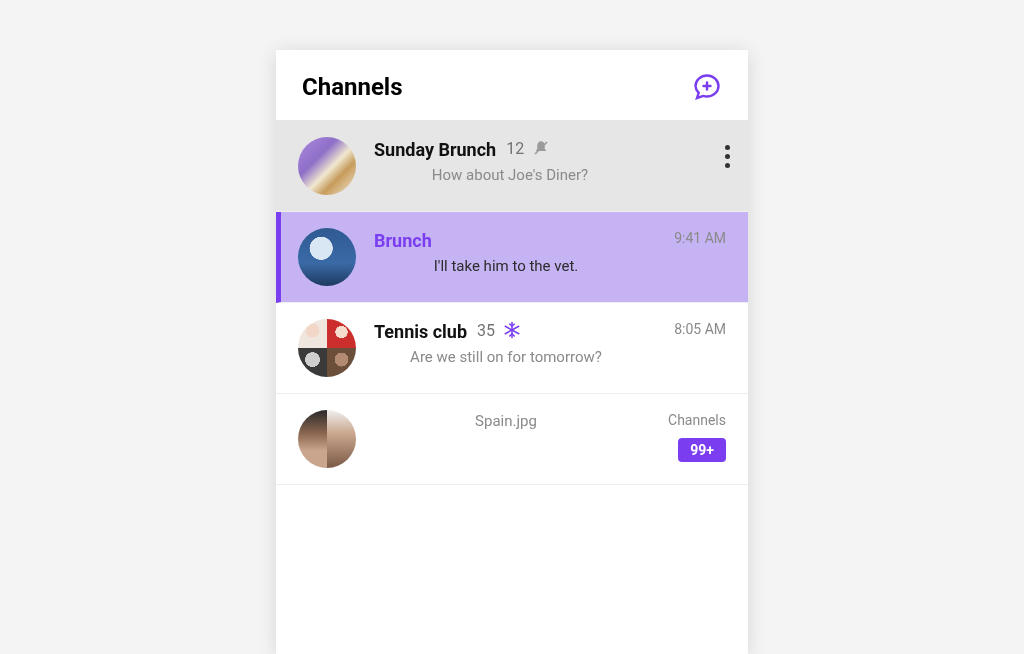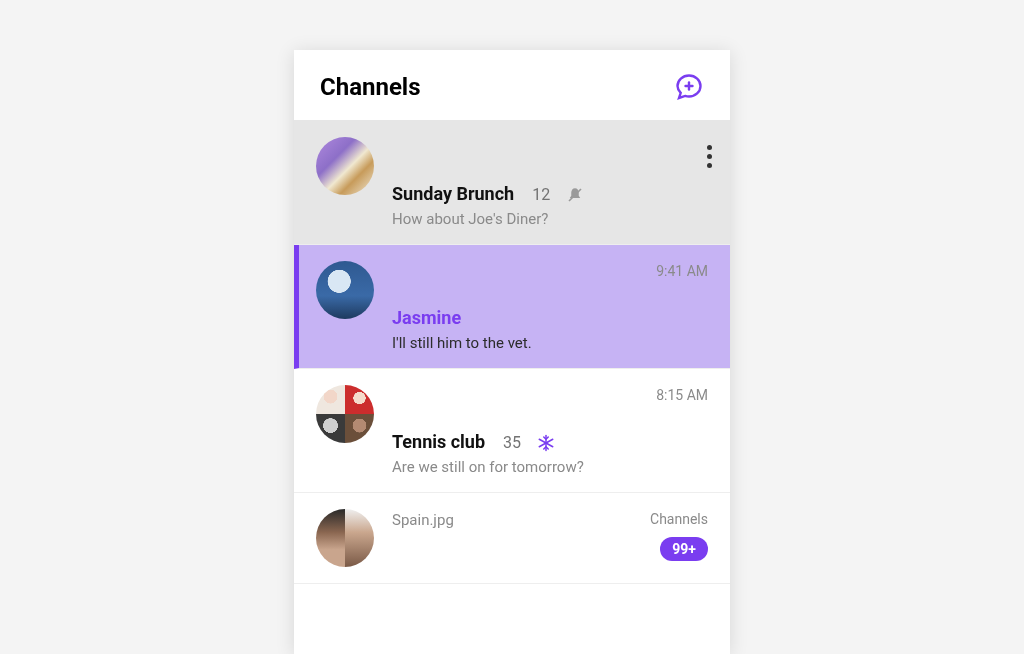--- a/index.html
+++ b/index.html
@@ -5,21 +5,21 @@
   * { box-sizing: border-box; margin: 0; padding: 0; }
   html, body { width: 1024px; height: 654px; }
   body {
     background: #f4f4f4;
     font-family: -apple-system, BlinkMacSystemFont, "Segoe UI", Roboto, Helvetica, Arial, sans-serif;
     display: flex;
     justify-content: center;
     padding-top: 50px;
   }
   .panel {
-    width: 436px;
+    width: 472px;
     background: #ffffff;
     box-shadow: 0 2px 18px rgba(0,0,0,0.12);
   }
   .header {
     display: flex;
     align-items: center;
     justify-content: space-between;
     padding: 22px 26px 18px 26px;
     border-bottom: 1px solid #e6e6e6;
   }
@@ -68,40 +68,39 @@
     display: grid; grid-template-columns: 1fr 1fr; grid-template-rows: 1fr 1fr;
   }
   .av-quad > div { width:100%; height:100%; }
   .av-quad .q1 { background: radial-gradient(circle at 50% 40%, #f2d6c8 0 30%, transparent 31%), #efe7df; }
   .av-quad .q2 { background: radial-gradient(circle at 50% 45%, #f5dccc 0 28%, transparent 29%), #cc2d2d; }
   .av-quad .q3 { background: radial-gradient(circle at 50% 40%, #cfcfcf 0 32%, transparent 33%), #3a3a3a; }
   .av-quad .q4 { background: radial-gradient(circle at 50% 40%, #b38a72 0 30%, transparent 31%), #6b4f3a; }
 
   .content { flex: 1; min-width: 0; padding-top: 2px; }
   .title-line {
-    display: flex; align-items: flex-end; gap: 16px;
+    display: flex; align-items: flex-start; gap: 8px;
     margin-bottom: 6px;
-    margin-top: 44px;
   }
   .title-text { font-size: 18px; font-weight: 700; color: #111; }
   .row.selected .title-text { color: #7A3DF0; }
   .count { font-size: 16px; font-weight: 400; color: #737373; margin-left: 2px; }
-  .preview { font-size: 15px; color: #8a8a8a; }
+  .preview { font-size: 15px; color: #8a8a8a; text-align: center; }
   .row.selected .preview { color: #2c2c2c; }
 
   .meta {
     display: flex; flex-direction: column; align-items: flex-end;
     gap: 10px; padding-top: 2px;
     min-width: 70px;
   }
   .timestamp { font-size: 14px; color: #8a8a8a; }
   .badge {
     background: #7A3DF0; color: #fff;
     font-size: 14px; font-weight: 700;
-    padding: 4px 12px; border-radius: 12px;
+    padding: 4px 12px; border-radius: 4px;
   }
   .kebab {
     display:flex; flex-direction:column; gap:4px;
     padding: 6px 4px; cursor:pointer;
     align-items:center; justify-content:center;
   }
   .kebab span { width:5px; height:5px; background:#333; border-radius:50%; }
 
   
   .mute-icon svg, .freeze-icon svg, .new-msg-btn svg { display:block; }
@@ -143,23 +142,23 @@
           <span></span>
           <span></span>
       </div>
     </div>
   </div>
 
   <div class="row selected">
     <div class="avatar av-hoodie"></div>
     <div class="content">
       <div class="title-line">
-        <span class="title-text">Jasmine</span>
-      </div>
-      <div class="preview">I'll still him to the vet.</div>
+        <span class="title-text">Brunch</span>
+      </div>
+      <div class="preview">I'll take him to the vet.</div>
     </div>
     <div class="meta">
       <span class="timestamp">9:41 AM</span>
     </div>
   </div>
 
   <div class="row">
     <div class="avatar av-quad">
       <div class="q1"></div>
         <div class="q2"></div>
@@ -176,21 +175,21 @@
             <line x1="3" y1="7" x2="21" y2="17"></line>
             <line x1="3" y1="17" x2="21" y2="7"></line>
             <polyline points="9,4 12,7 15,4"></polyline>
             <polyline points="9,20 12,17 15,20"></polyline>
           </svg>
         </span>
       </div>
       <div class="preview">Are we still on for tomorrow?</div>
     </div>
     <div class="meta">
-      <span class="timestamp">8:15 AM</span>
+      <span class="timestamp">8:05 AM</span>
     </div>
   </div>
 
   <div class="row">
     <div class="avatar av-split">
       <div class="l"></div>
         <div class="r"></div>
     </div>
     <div class="content">
       <div class="preview">Spain.jpg</div>

